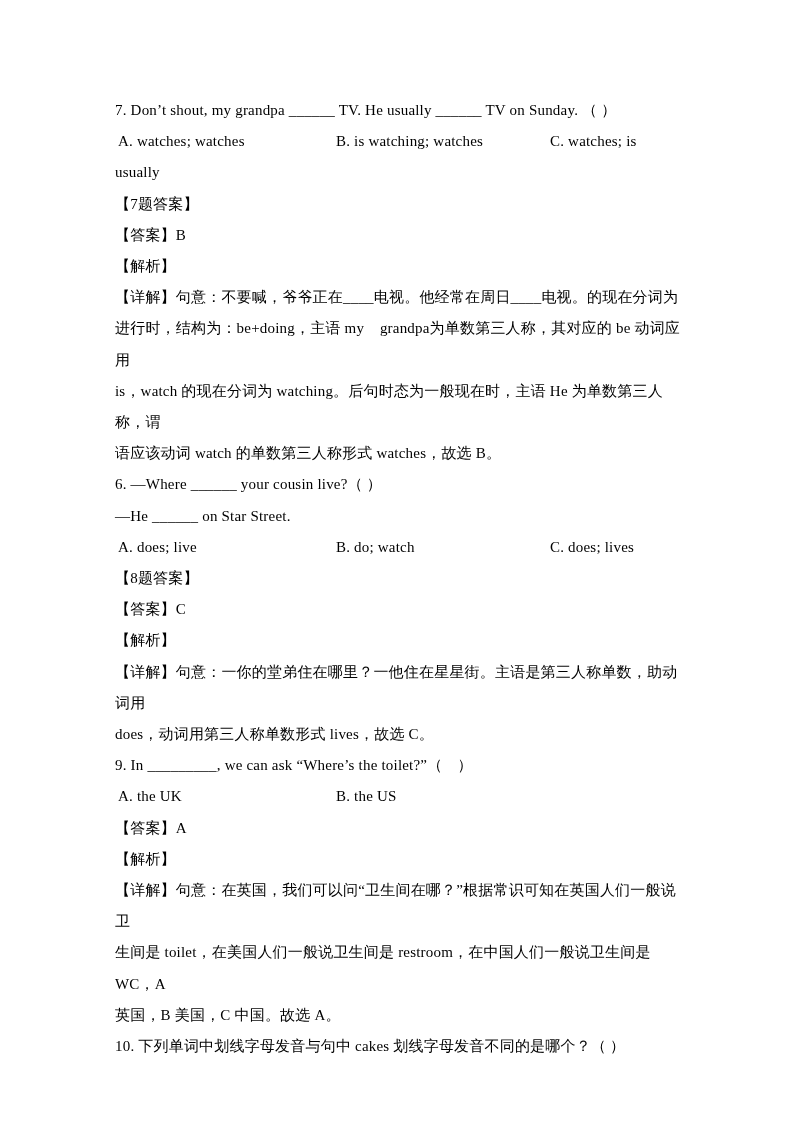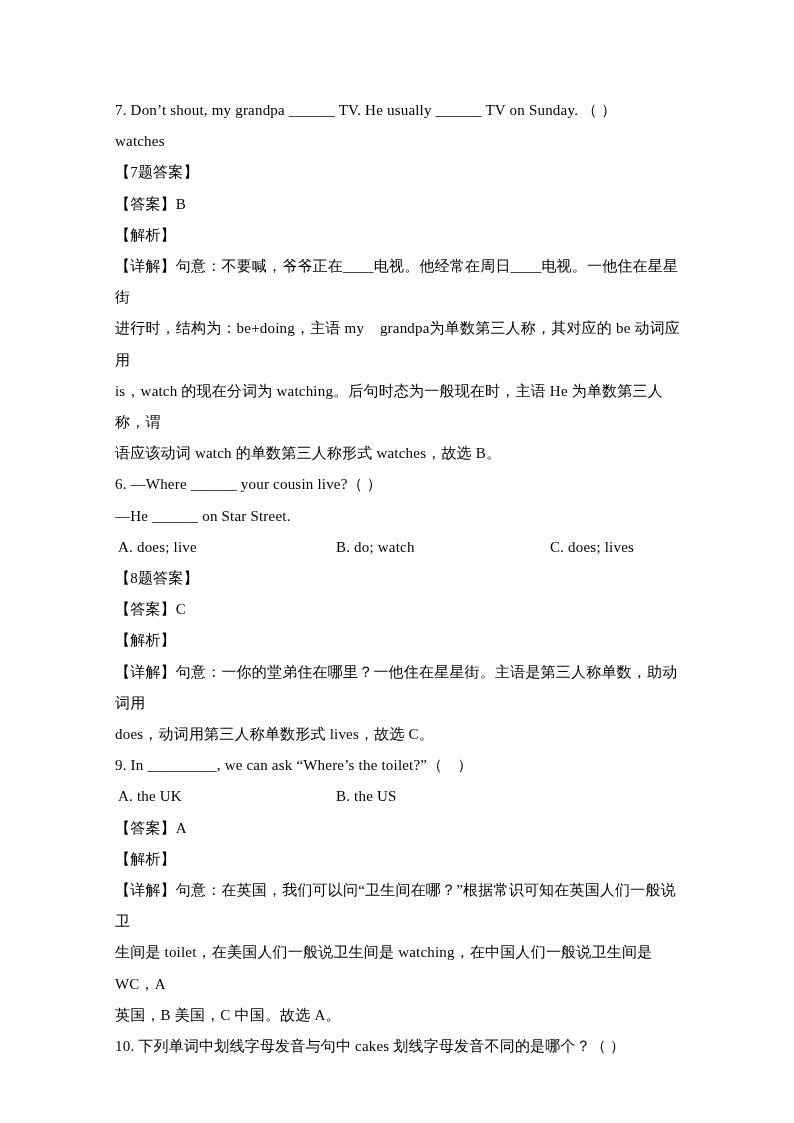--- a/index.html
+++ b/index.html
@@ -32,25 +32,30 @@
   .opts .col-a { width: 218px; flex: 0 0 218px; white-space: pre; }
   .opts .col-b { width: 214px; flex: 0 0 214px; white-space: pre; }
   .opts .col-c { flex: 1; white-space: pre; }
 </style>
 </head>
 <body>
 
 <div class="page">
 
   <div class="line">7. Don’t shout, my grandpa ______ TV. He usually ______ TV on Sunday. （ ）</div>
-  <div class="line">watches</div>
+  <div class="opts">
+    <span class="col-a">A. watches; watches</span>
+    <span class="col-b">B. is watching; watches</span>
+    <span class="col-c">C. watches; is</span>
+  </div>
+  <div class="line">usually</div>
   <div class="line">【7题答案】</div>
   <div class="line">【答案】B</div>
   <div class="line">【解析】</div>
-  <div class="line">【详解】句意：不要喊，爷爷正在____电视。他经常在周日____电视。一他住在星星街</div>
+  <div class="line">【详解】句意：不要喊，爷爷正在____电视。他经常在周日____电视。的现在分词为</div>
   <div class="line">进行时，结构为：be+doing，主语 my    grandpa为单数第三人称，其对应的 be 动词应用</div>
   <div class="line">is，watch 的现在分词为 watching。后句时态为一般现在时，主语 He 为单数第三人称，谓</div>
   <div class="line">语应该动词 watch 的单数第三人称形式 watches，故选 B。</div>
 
   <div class="line">6. —Where ______ your cousin live?（ ）</div>
   <div class="line">—He ______ on Star Street.</div>
   <div class="opts">
     <span class="col-a">A. does; live</span>
     <span class="col-b">B. do; watch</span>
     <span class="col-c">C. does; lives</span>
@@ -62,18 +67,18 @@
   <div class="line">does，动词用第三人称单数形式 lives，故选 C。</div>
 
   <div class="line">9. In _________, we can ask “Where’s the toilet?”（　）</div>
   <div class="opts">
     <span class="col-a">A. the UK</span>
     <span class="col-b">B. the US</span>
   </div>
   <div class="line">【答案】A</div>
   <div class="line">【解析】</div>
   <div class="line">【详解】句意：在英国，我们可以问“卫生间在哪？”根据常识可知在英国人们一般说卫</div>
-  <div class="line">生间是 toilet，在美国人们一般说卫生间是 watching，在中国人们一般说卫生间是 WC，A</div>
+  <div class="line">生间是 toilet，在美国人们一般说卫生间是 restroom，在中国人们一般说卫生间是 WC，A</div>
   <div class="line">英国，B 美国，C 中国。故选 A。</div>
 
   <div class="line">10. 下列单词中划线字母发音与句中 cakes 划线字母发音不同的是哪个？（ ）</div>
 
 </div>
 
 </body></html>

